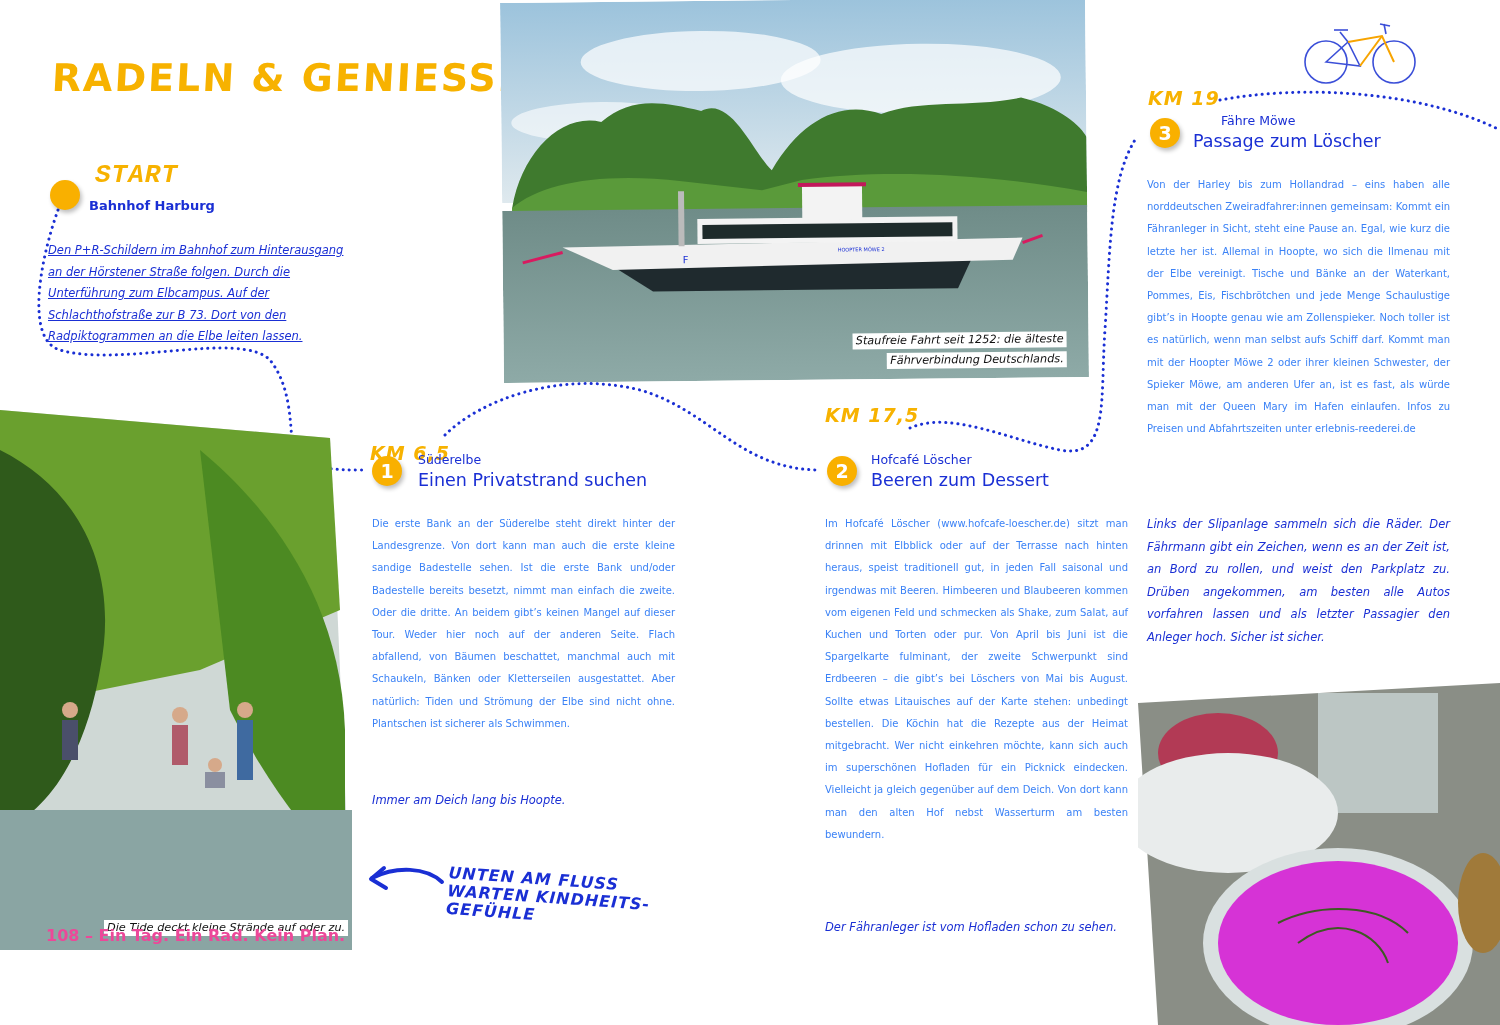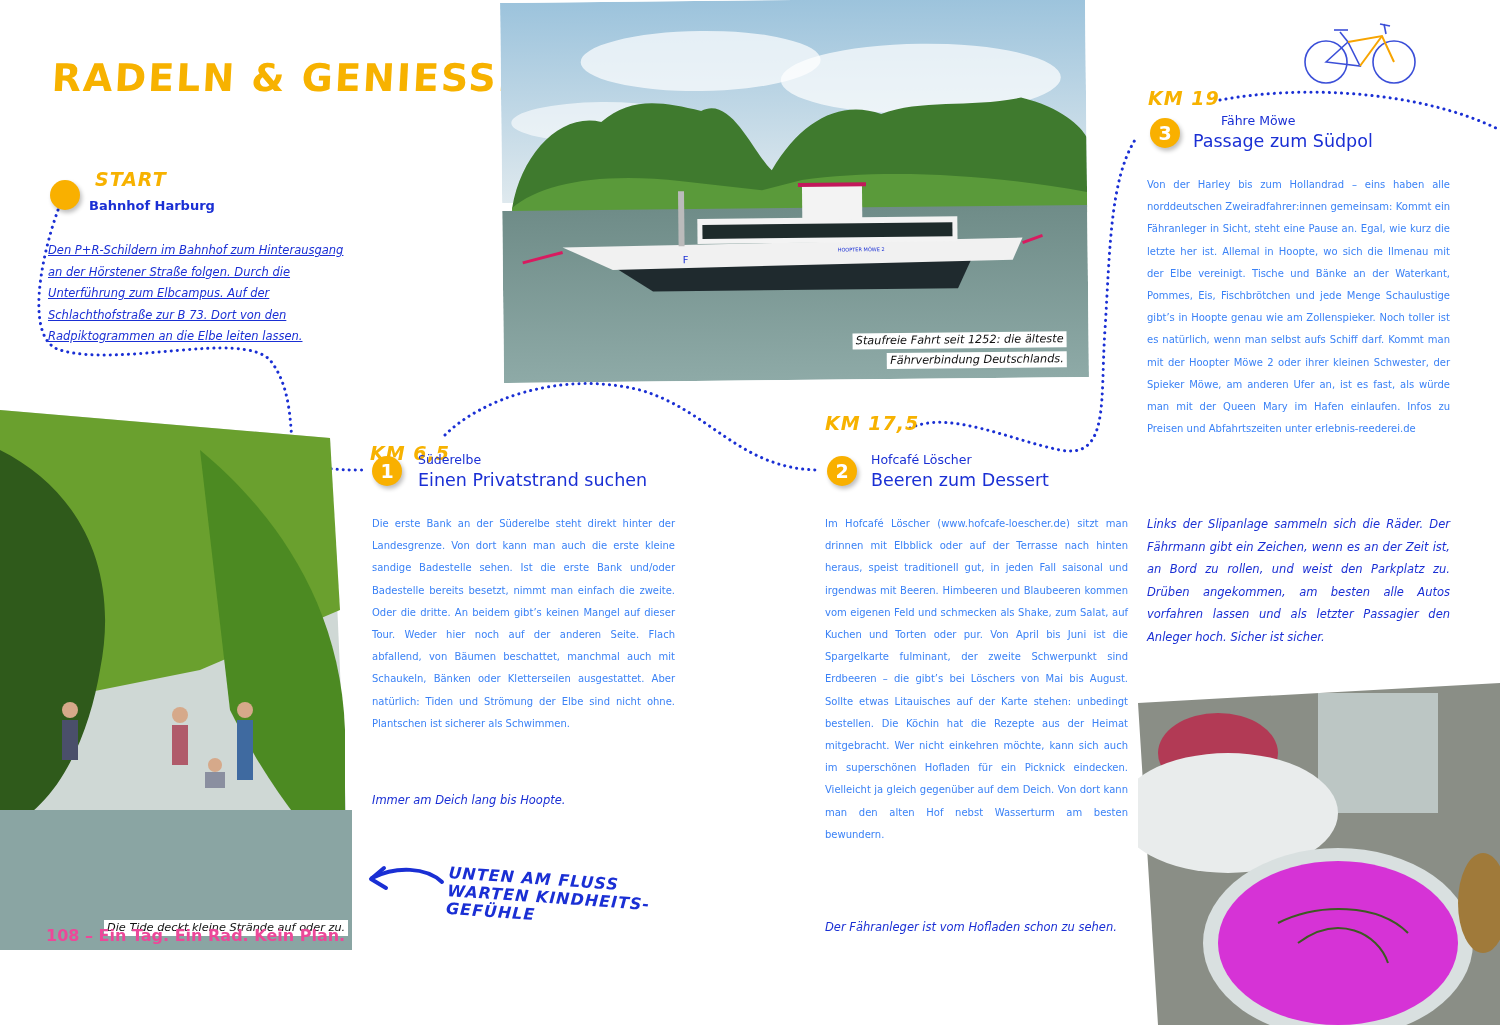--- a/index.html
+++ b/index.html
@@ -2,21 +2,21 @@
 <html><head>
 <meta charset="utf-8">
 <style>
   html, body { margin:0; padding:0; }
   body { width:1500px; height:1025px; position:relative; overflow:hidden; background:#ffffff; font-family:"DejaVu Sans", sans-serif; color:#2b2b2b; }
   .abs { position:absolute; }
   .title { left:52px; top:56px; font-family:"DejaVu Sans", sans-serif; font-weight:bold; font-size:38px; letter-spacing:2px; color:#f7b200; transform:skewX(-3deg); text-transform:uppercase; }
   .hand { font-family:"DejaVu Sans", sans-serif; font-weight:bold; font-style:italic; color:#f7b200; text-transform:uppercase; letter-spacing:1px; }
   .blue { color:#1a2fd4; }
   .dot-start { left:50px; top:180px; width:30px; height:30px; border-radius:50%; background:#f9b000; box-shadow:2px 3px 4px rgba(0,0,0,0.25); }
-  .start-label { left:95px; top:168px; font-size:19px; }
+  .start-label { left:95px; top:160px; font-size:26px;font-family:Liberation Mono, monospace; }
   .start-place { left:89px; top:198px; font-size:13px; font-weight:bold; }
   .start-text { left:48px; top:240px; width:310px; font-size:11.5px; line-height:21.5px; font-style:italic; color:#1a2fd4;text-decoration:underline; }
   .num-badge { width:30px; height:30px; border-radius:50%; background:#f9b000; color:#fff; font-weight:bold; font-size:19px; text-align:center; line-height:30px; box-shadow:2px 3px 4px rgba(0,0,0,0.25); }
   .km { font-size:19px; }
   .sub { font-size:12.5px; font-weight:normal; }
   .head { font-size:17.5px; }
   .body-text { font-size:10px; line-height:22.2px; text-align:justify; color:#3b82f6; }
   .note { font-size:11.5px; font-style:italic; color:#1a2fd4; line-height:22.5px; }
   .photo { overflow:hidden; }
   .caption { background:#ffffff; color:#111; font-style:italic; font-size:11.3px; padding:0 3px; line-height:16px; display:inline-block; }
@@ -102,21 +102,21 @@
   </div>
 </div>
 
 <div class="abs hand km" style="left:370px;top:442px;">KM 6,5</div>
 <div class="abs num-badge" style="left:372px;top:456px;">1</div>
 <div class="abs sub blue" style="left:418px;top:452px;">Süderelbe</div>
 <div class="abs head blue" style="left:418px;top:470px;">Einen Privatstrand suchen</div>
 <div class="abs body-text" style="left:372px;top:513px;width:303px;">Die erste Bank an der Süderelbe steht direkt hinter der Landesgrenze. Von dort kann man auch die erste kleine sandige Badestelle sehen. Ist die erste Bank und/oder Badestelle bereits besetzt, nimmt man einfach die zweite. Oder die dritte. An beidem gibt’s keinen Mangel auf dieser Tour. Weder hier noch auf der anderen Seite. Flach abfallend, von Bäumen beschattet, manchmal auch mit Schaukeln, Bänken oder Kletterseilen ausgestattet. Aber natürlich: Tiden und Strömung der Elbe sind nicht ohne. Plantschen ist sicherer als Schwimmen.</div>
 <div class="abs note" style="left:372px;top:789px;">Immer am Deich lang bis Hoopte.</div>
 
-<div class="abs hand km" style="left:825px;top:404px;margin-top:8px;">KM 17,5</div>
+<div class="abs hand km" style="left:825px;top:404px;">KM 17,5</div>
 <div class="abs num-badge" style="left:827px;top:456px;">2</div>
 <div class="abs sub blue" style="left:871px;top:452px;">Hofcafé Löscher</div>
 <div class="abs head blue" style="left:871px;top:470px;">Beeren zum Dessert</div>
 <div class="abs body-text" style="left:825px;top:513px;width:303px;">Im Hofcafé Löscher (www.hofcafe-loescher.de) sitzt man drinnen mit Elbblick oder auf der Terrasse nach hinten heraus, speist traditionell gut, in jeden Fall saisonal und irgendwas mit Beeren. Himbeeren und Blaubeeren kommen vom eigenen Feld und schmecken als Shake, zum Salat, auf Kuchen und Torten oder pur. Von April bis Juni ist die Spargelkarte fulminant, der zweite Schwerpunkt sind Erdbeeren – die gibt’s bei Löschers von Mai bis August. Sollte etwas Litauisches auf der Karte stehen: unbedingt bestellen. Die Köchin hat die Rezepte aus der Heimat mitgebracht. Wer nicht einkehren möchte, kann sich auch im superschönen Hofladen für ein Picknick eindecken. Vielleicht ja gleich gegenüber auf dem Deich. Von dort kann man den alten Hof nebst Wasserturm am besten bewundern.</div>
 <div class="abs note" style="left:825px;top:916px;">Der Fähranleger ist vom Hofladen schon zu sehen.</div>
 
 <svg class="abs" style="left:1298px;top:14px;" width="120" height="72" viewBox="0 0 120 72">
   <g fill="none" stroke="#3b4fd8" stroke-width="1.6">
     <circle cx="28" cy="48" r="21"></circle>
     <circle cx="96" cy="48" r="21"></circle>
@@ -128,21 +128,21 @@
   </g>
   <g fill="none" stroke="#f7a400" stroke-width="2">
     <path d="M50 28 L84 22 L96 48"></path>
     <path d="M62 52 L84 22"></path>
   </g>
 </svg>
 
 <div class="abs hand km" style="left:1148px;top:87px;">KM 19</div>
 <div class="abs num-badge" style="left:1150px;top:118px;">3</div>
 <div class="abs sub blue" style="left:1193px;top:113px;margin-left:28px;">Fähre Möwe</div>
-<div class="abs head blue" style="left:1193px;top:131px;">Passage zum Südpol</div>
+<div class="abs head blue" style="left:1193px;top:131px;">Passage zum Löscher</div>
 <div class="abs body-text" style="left:1147px;top:174px;width:303px;">Von der Harley bis zum Hollandrad – eins haben alle norddeutschen Zweiradfahrer:innen gemeinsam: Kommt ein Fähranleger in Sicht, steht eine Pause an. Egal, wie kurz die letzte her ist. Allemal in Hoopte, wo sich die Ilmenau mit der Elbe vereinigt. Tische und Bänke an der Waterkant, Pommes, Eis, Fischbrötchen und jede Menge Schaulustige gibt’s in Hoopte genau wie am Zollenspieker. Noch toller ist es natürlich, wenn man selbst aufs Schiff darf. Kommt man mit der Hoopter Möwe 2 oder ihrer kleinen Schwester, der Spieker Möwe, am anderen Ufer an, ist es fast, als würde man mit der Queen Mary im Hafen einlaufen. Infos zu Preisen und Abfahrtszeiten unter erlebnis-reederei.de</div>
 <div class="abs note" style="left:1147px;top:513px;width:303px;text-align:justify;">Links der Slipanlage sammeln sich die Räder. Der Fährmann gibt ein Zeichen, wenn es an der Zeit ist, an Bord zu rollen, und weist den Parkplatz zu. Drüben angekommen, am besten alle Autos vorfahren lassen und als letzter Passagier den Anleger hoch. Sicher ist sicher.</div>
 
 <div class="abs photo" style="left:1138px;top:683px;width:362px;height:342px;">
   <svg width="362" height="342" viewBox="0 0 362 342">
     <polygon points="0,20 362,0 362,342 20,342" fill="#8a8e86"></polygon>
     <rect x="180" y="10" width="120" height="120" fill="#c8d5d3" opacity="0.8"></rect>
     <ellipse cx="80" cy="70" rx="60" ry="40" fill="#b23a55"></ellipse>
     <ellipse cx="90" cy="130" rx="110" ry="60" fill="#e9ecec"></ellipse>
     <ellipse cx="200" cy="260" rx="135" ry="95" fill="#d9e0e0"></ellipse>

